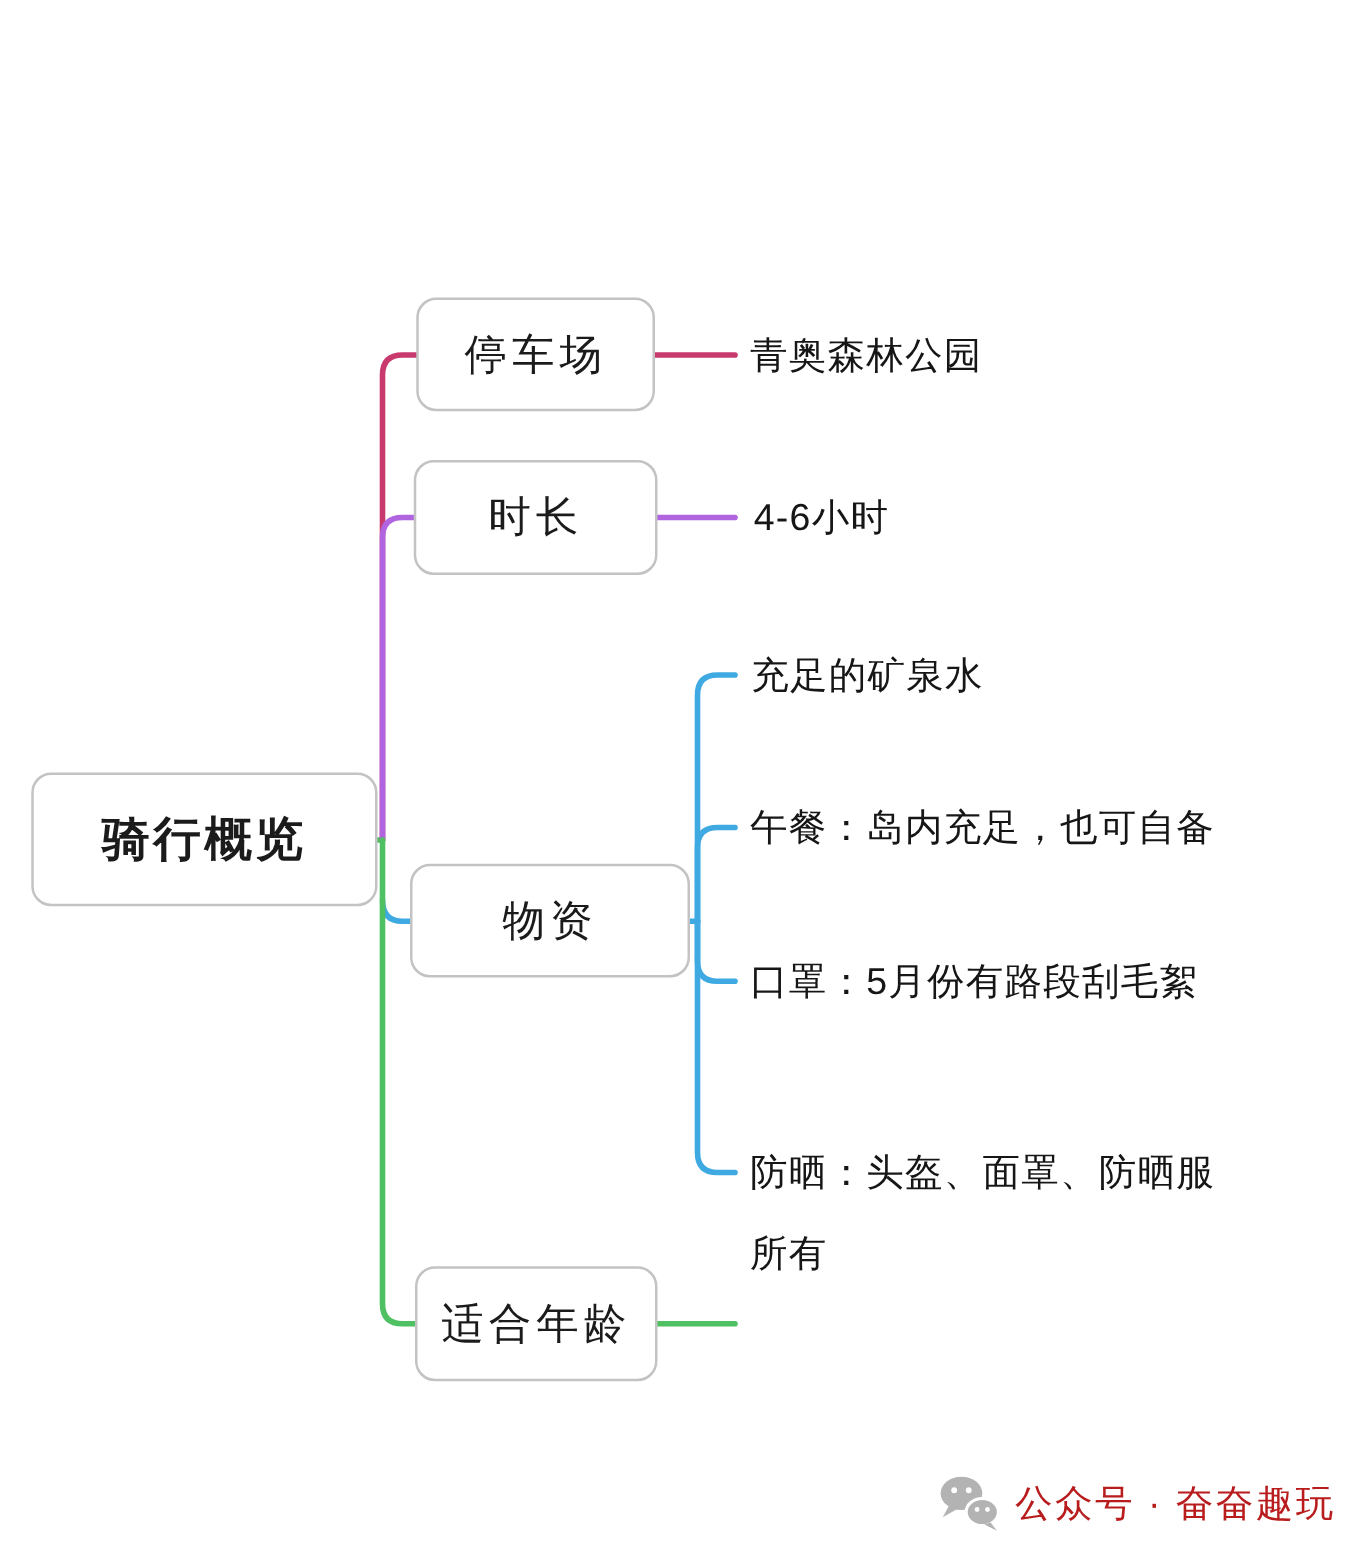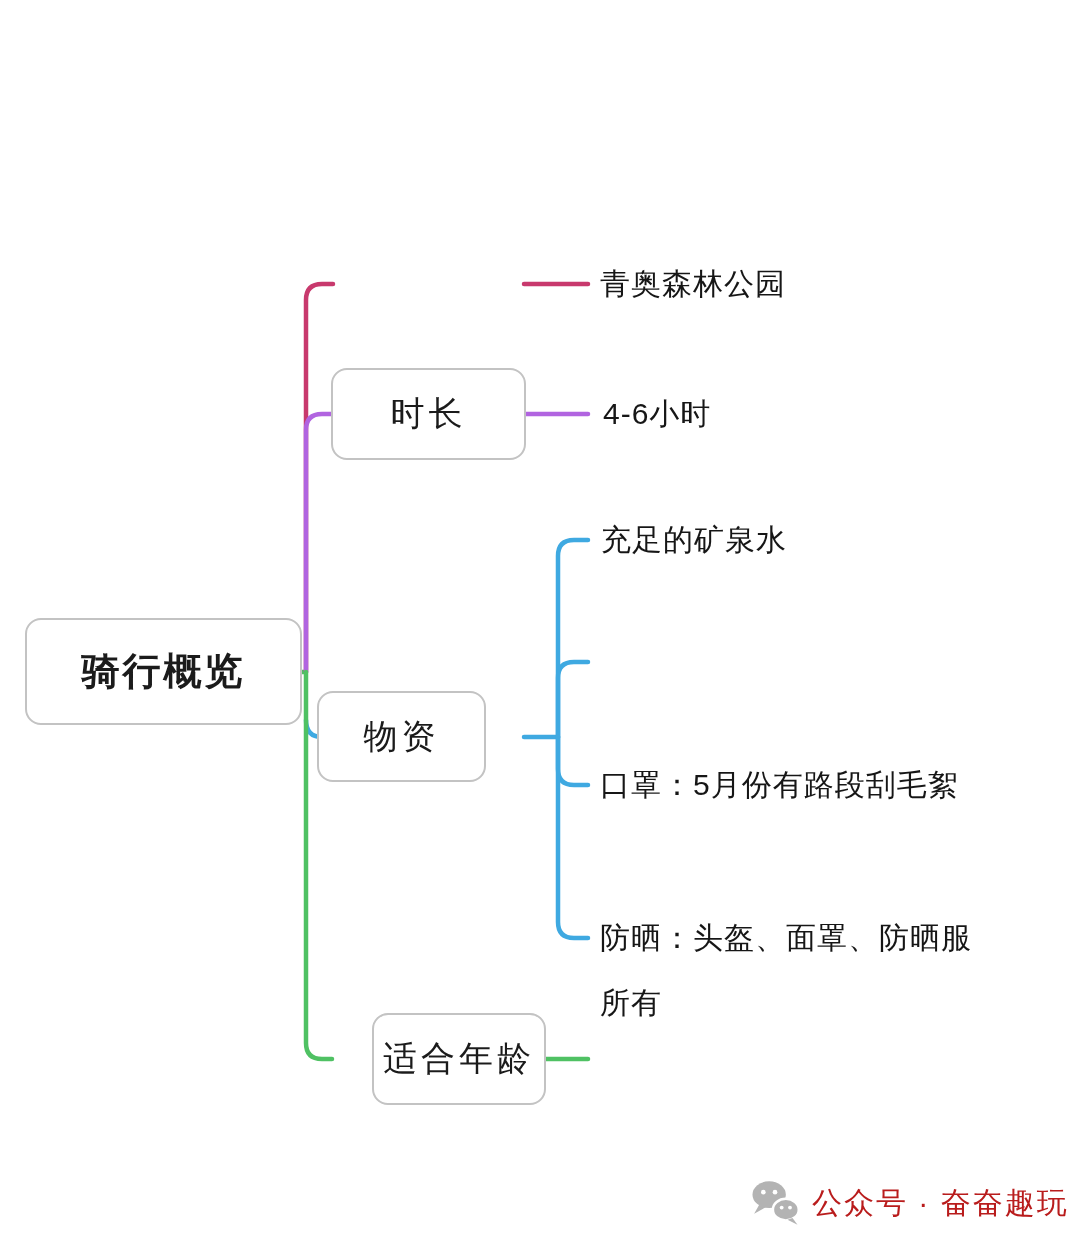--- a/index.html
+++ b/index.html
@@ -96,33 +96,35 @@
     <path d="M 558 737 V 678 Q 558 662 574 662 H 588" stroke="#3fa9e1"></path>
     <path d="M 558 737 V 769 Q 558 785 574 785 H 588" stroke="#3fa9e1"></path>
     <path d="M 558 737 V 922 Q 558 938 574 938 H 588" stroke="#3fa9e1"></path>
 
     <path d="M 306 672 V 1043 Q 306 1059 322 1059 H 332" stroke="#4fc163"></path>
     <path d="M 526 1059 H 588" stroke="#4fc163"></path>
   </svg>
 
   <div class="node root" style="left:25px; top:618px; width:277px; height:107px;">骑行概览</div>
 
+  <div class="node topic" style="left:333px; top:238px; width:191px; height:91px;">停车场</div>
 
   <div class="node topic" style="left:331px; top:368px; width:195px; height:92px;">时长</div>
 
-  <div class="node topic" style="left:317px; top:691px; width:169px; height:91px;">物资</div>
+  <div class="node topic" style="left:328px; top:691px; width:224px; height:91px;">物资</div>
 
-  <div class="node topic" style="left:332px; top:1013px; width:174px; height:92px;margin-left:40px;">适合年龄</div>
+  <div class="node topic" style="left:332px; top:1013px; width:194px; height:92px;">适合年龄</div>
 
   <div class="leaf" style="left:600px; top:284px;">青奥森林公园</div>
 
   <div class="leaf" style="left:603px; top:414px;">4-6小时</div>
 
   <div class="leaf" style="left:601px; top:540px;">充足的矿泉水</div>
 
+  <div class="leaf" style="left:600px; top:662px;">午餐：岛内充足，也可自备</div>
 
   <div class="leaf" style="left:600px; top:785px;">口罩：5月份有路段刮毛絮</div>
 
   <div class="leaf" style="left:600px; top:938px;">防晒：头盔、面罩、防晒服</div>
 
   <div class="leaf" style="left:600px; top:1003px;">所有</div>
 
   <div class="watermark">
     <span style="display:inline-flex;">
       <svg width="50" height="46" viewBox="0 0 60 54" xmlns="http://www.w3.org/2000/svg">

